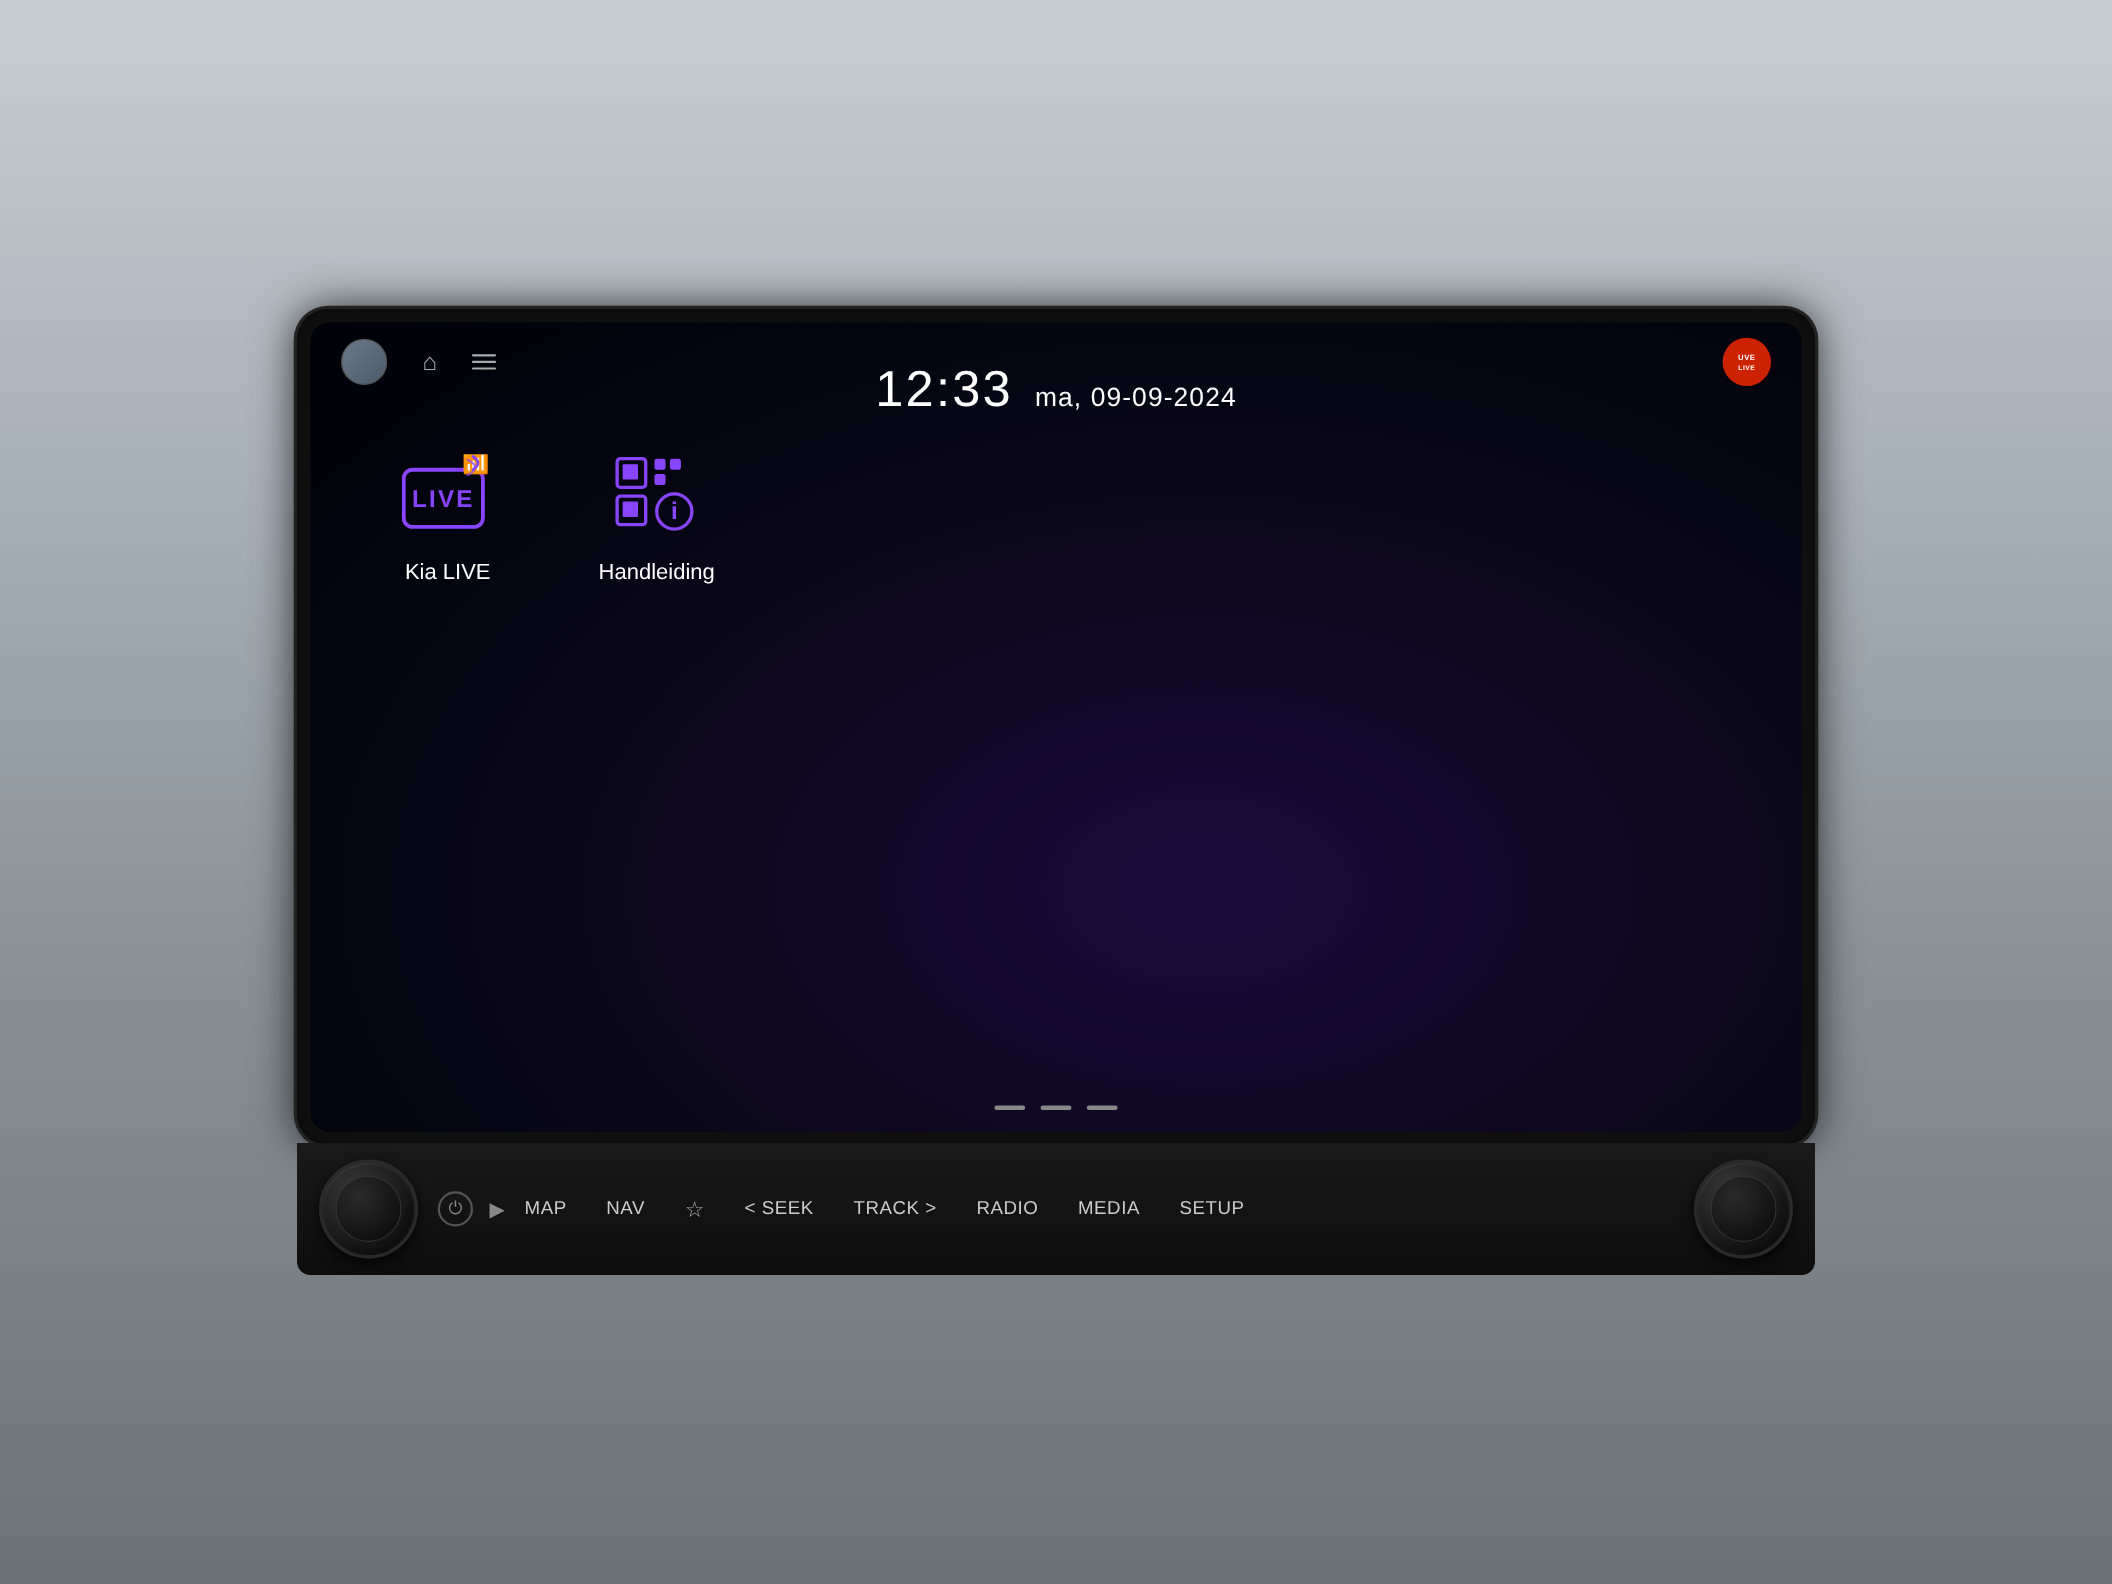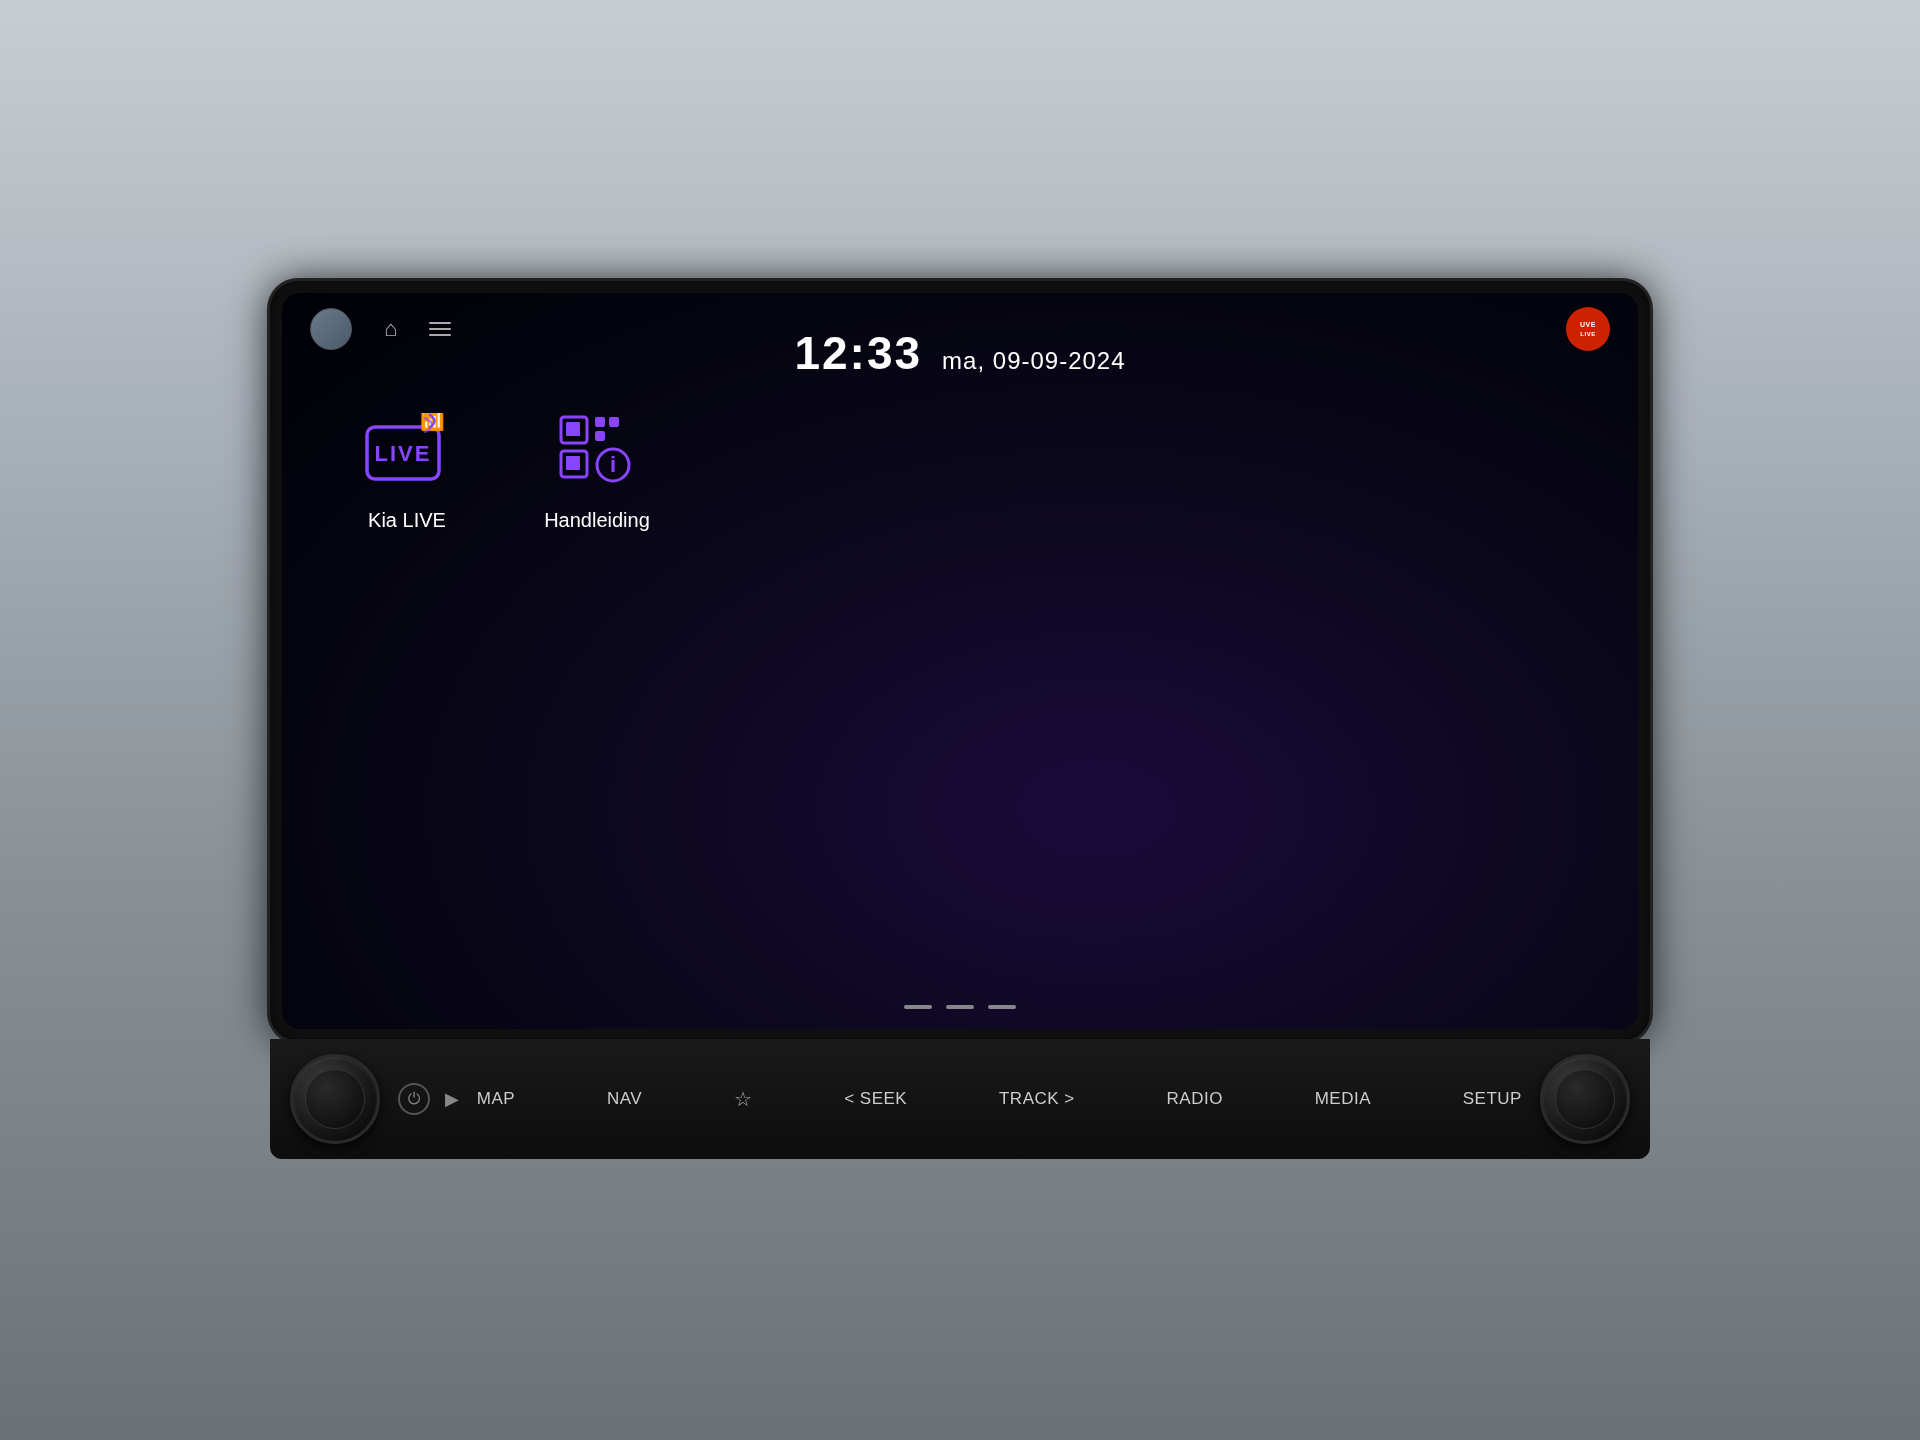--- a/index.html
+++ b/index.html
@@ -103,21 +103,21 @@
       left: 50%;
       transform: translateX(-50%);
       display: flex;
       align-items: baseline;
       gap: 20px;
     }
 
     .time-display {
       color: #ffffff;
       font-size: 46px;
-      font-weight: 700;
+      font-weight: 400;
       letter-spacing: 2px;
       margin-top: 47px;
     }
 
     .date-display {
       color: #ffffff;
       font-size: 24px;
       font-weight: 300;
       letter-spacing: 1px;
     }
@@ -232,21 +232,21 @@
       border-radius: 50%;
       background: radial-gradient(circle at 35% 30%, #2a2a2a, #080808);
       border: 1px solid #333;
     }
 
     .hw-buttons {
       display: flex;
       align-items: center;
       gap: 0;
       flex: 1;
-      justify-content: space-between;
+      justify-content: flex-start;
     }
 
     .hw-btn {
       color: #cccccc;
       font-size: 17px;
       font-weight: 500;
       padding: 8px 18px;
       letter-spacing: 0.5px;
       cursor: pointer;
       white-space: nowrap;

